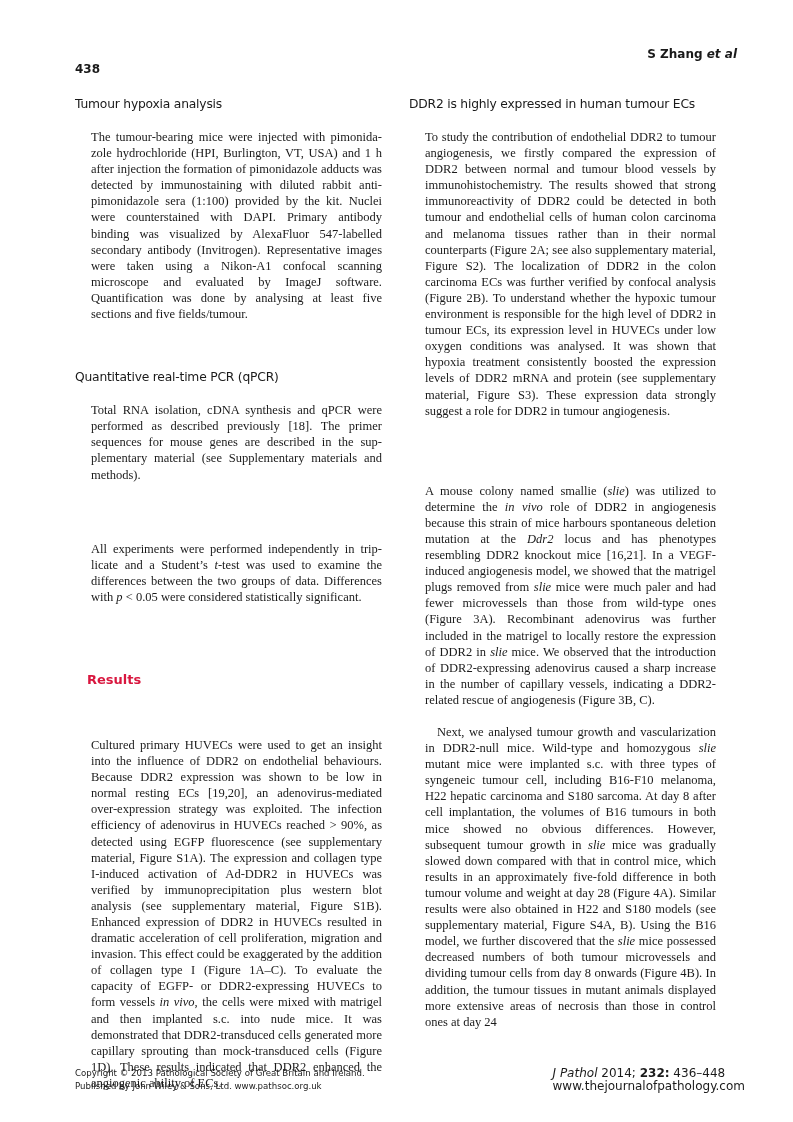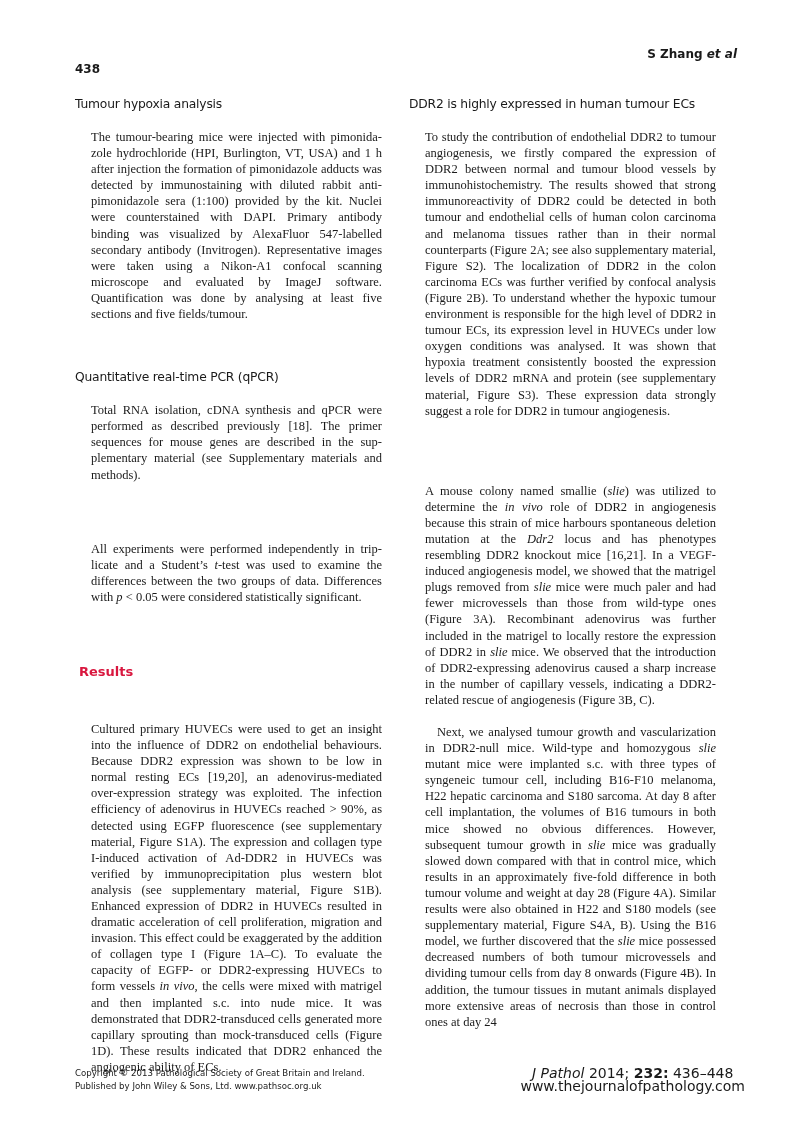--- a/index.html
+++ b/index.html
@@ -4,28 +4,28 @@
 <style>
   html, body { margin: 0; padding: 0; background: #ffffff; }
   body { width: 793px; height: 1122px; position: relative; overflow: hidden; color: #1a1a1a; }
   .page-num { position: absolute; left: 75px; top: 62px; font-family: "DejaVu Sans", sans-serif; font-weight: bold; font-size: 12px; }
   .running-head { position: absolute; right: 56px; top: 47px; font-family: "DejaVu Sans", sans-serif; font-weight: bold; font-size: 12px; margin-left: 25px; }
   .running-head i { font-style: italic; }
   .col { position: absolute; top: 95px; width: 323px; }
   .col-left { left: 75px; }
   .col-right { left: 409px; }
   .sec-head { font-family: "DejaVu Sans", sans-serif; font-size: 12.3px; font-weight: normal; margin: 0 0 4px 0; line-height: 18px; letter-spacing: -0.2px; }
-  .results-head { font-family: "DejaVu Sans", sans-serif; font-size: 13px; color: #d9173f; margin: 4px; line-height: 18px; }
+  .results-head { font-family: "DejaVu Sans", sans-serif; font-size: 13px; color: #d9173f; margin: 12px; line-height: 18px; }
   p.body { font-family: "Liberation Serif", serif; font-size: 12.5px; line-height: 16.1px; text-align: justify; margin: 16px; hyphens: manual; }
   p.indent { text-indent: 12px; }
   .gap-l { height: 30px; }
   .gap-m { height: 26px; }
   .gap-r { height: 32px; }
   .footer-left { position: absolute; left: 75px; top: 1067px; font-family: "DejaVu Sans", sans-serif; font-size: 8.6px; line-height: 12.5px; }
-  .footer-right { position: absolute; right: 48px; top: 1067px; font-family: "DejaVu Sans", sans-serif; font-size: 14px; line-height: 12.5px; text-align: center; margin-left: 16px; }
+  .footer-right { position: absolute; right: 48px; top: 1067px; font-family: "DejaVu Sans", sans-serif; font-size: 12px; line-height: 12.5px; text-align: left; margin-left: 16px; }
   .footer-right i { font-style: italic; }
   .footer-right b { font-weight: bold; }
 </style>
 </head>
 <body>
 
 <div class="page-num">438</div>
 <div class="running-head"><span>S Zhang</span> <i>et al</i></div>
 
 <div class="col col-left">

